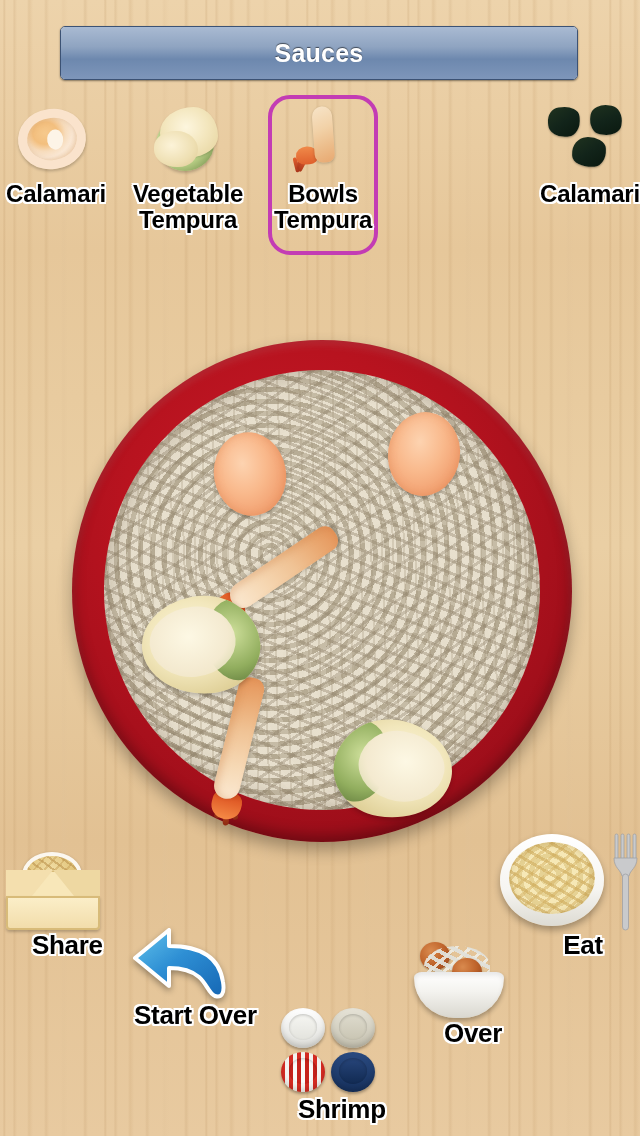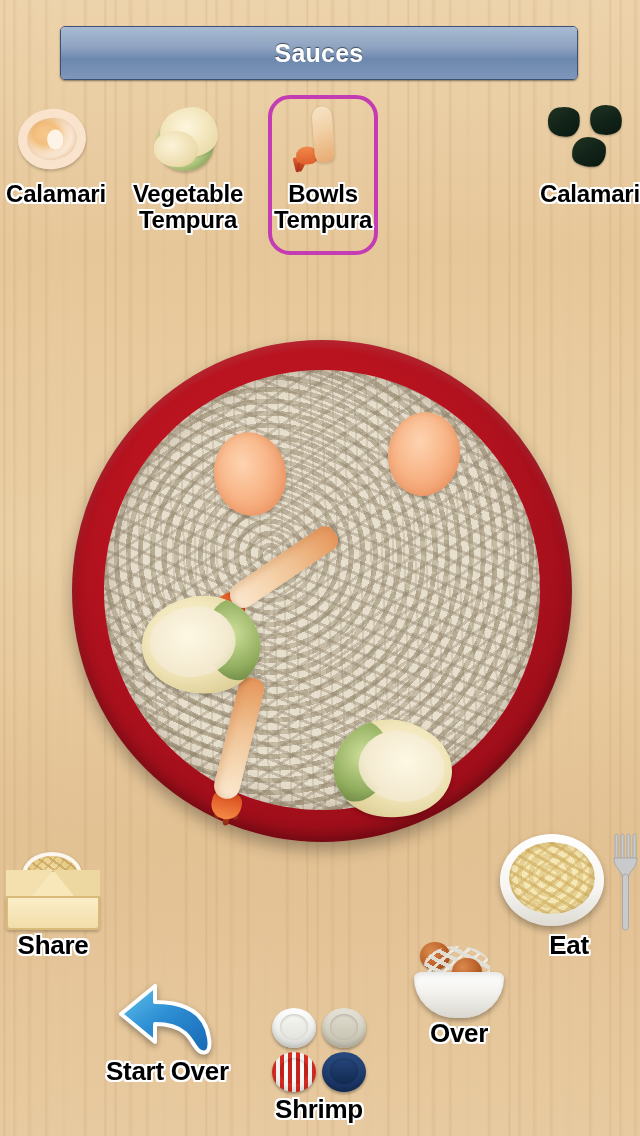--- a/index.html
+++ b/index.html
@@ -213,20 +213,21 @@
   .t-shrimp .stail i:nth-child(3){ transform:rotate(16deg) translate(7px,3px); }
 
   
   .tool { position:absolute; display:flex; flex-direction:column; align-items:center; }
   .tool-label {
     font-size:26px; font-weight:bold; color:#000; letter-spacing:-0.3px; white-space:nowrap;
     text-shadow:
       -1.8px -1.8px 0 #fff, 1.8px -1.8px 0 #fff,
       -1.8px  1.8px 0 #fff, 1.8px  1.8px 0 #fff,
        0 -2px 0 #fff, 0 2px 0 #fff, -2px 0 0 #fff, 2px 0 0 #fff;
+    margin-left: 28px;
   }
 
   
   .env { position:relative; width:98px; height:78px; }
   .env .bowl-n {
     position:absolute; left:18px; top:0px; width:60px; height:46px; border-radius:50%;
     background:
       repeating-linear-gradient(36deg, rgba(190,150,80,0.6) 0 2px, rgba(0,0,0,0) 2px 7px),
       repeating-linear-gradient(-48deg, rgba(200,162,90,0.5) 0 2px, rgba(0,0,0,0) 2px 8px),
       radial-gradient(circle at 46% 40%, #f2dfa8 0%, #e3c77f 60%, #cdae66 100%);
@@ -386,21 +387,21 @@
   <div class="env">
     <div class="bowl-n"></div>
     <div class="back"></div>
     <div class="flapL"></div>
     <div class="flapR"></div>
     <div class="front"></div>
   </div>
   <div class="tool-label">Share</div>
 </div>
 
-<div class="tool" style="left:106px; top:980px;">
+<div class="tool" style="left:106px; top:924px;">
   <div class="arrow">
     <svg viewBox="0 0 104 76" width="104" height="76">
       <defs>
         <linearGradient id="ag" x1="0" y1="0" x2="1" y2="1">
           <stop offset="0%" stop-color="#63c4ec"></stop>
           <stop offset="45%" stop-color="#2e8fd4"></stop>
           <stop offset="100%" stop-color="#1667b4"></stop>
         </linearGradient>
       </defs>
       <path d="M40 6 L40 22 C66 22 90 30 94 58 C96 70 92 74 86 72 C80 70 78 60 70 53 C62 46 52 44 40 44 L40 62 L6 34 Z" fill="url(#ag)" stroke="#ffffff" stroke-width="4" stroke-linejoin="round"></path>

